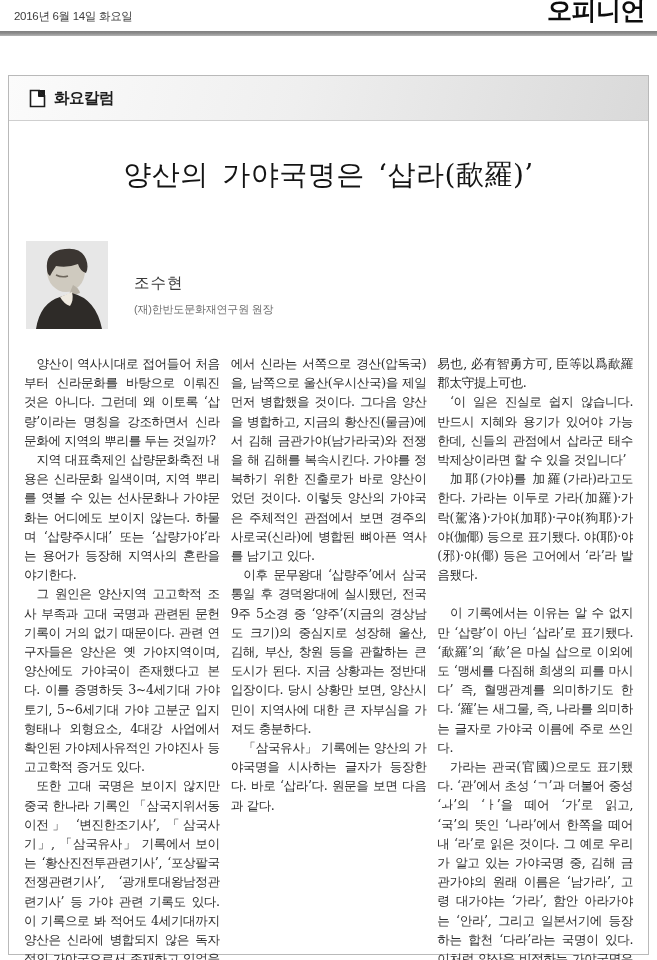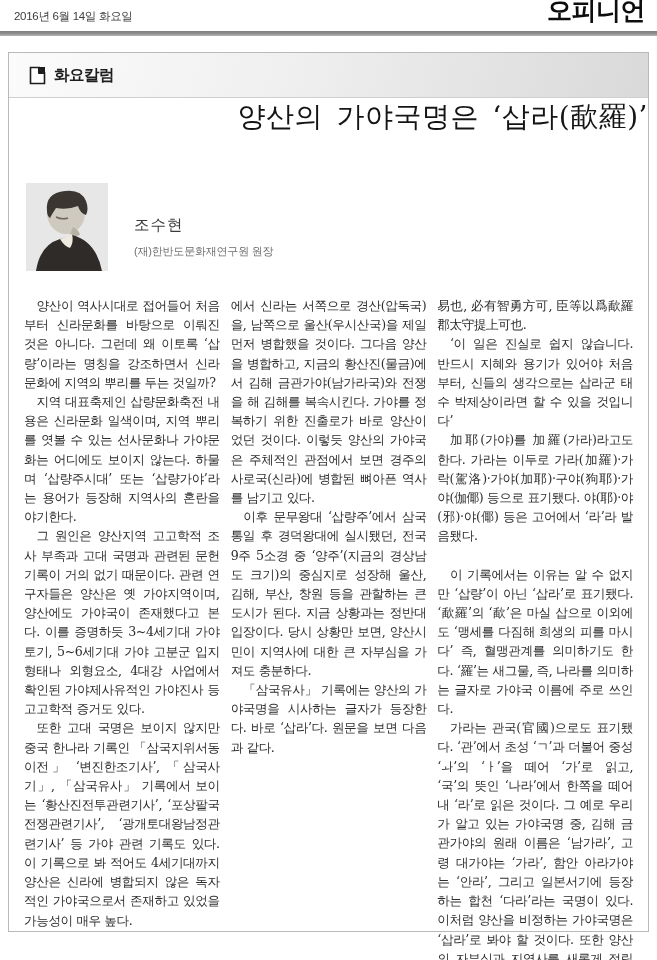--- a/index.html
+++ b/index.html
@@ -17,33 +17,33 @@
     padding:2px 12px 4px 14px; height:31px;
   }
   .page-date { font-size:11.5px; color:#3c3c3c; letter-spacing:-0.3px; padding-bottom:3px; }
   .section-title { font-size:25px; font-weight:bold; color:#0d0d0d; letter-spacing:-0.5px; }
   .thick-rule {
     height:5px; width:657px;
     background:linear-gradient(to bottom,#7f7f7f 0%,#8c8c8c 45%,#b4b4b4 100%);
   }
   
   .column-box {
-    position:absolute; left:8px; top:52px; width:641px; height:880px;
+    position:absolute; left:8px; top:75px; width:641px; height:880px;
     border:1px solid #b9b9b9; background:#ffffff;
   }
   .kicker-strip {
     height:45px; display:flex; align-items:center; padding-left:20px;
     background:linear-gradient(105deg,#fbfbfb 0%,#efefef 45%,#d9d9d9 100%);
     border-bottom:1px solid #cfcfcf;
   }
   .kicker-icon { width:17px; height:19px; margin-right:8px; display:inline-block; }
   .kicker-label { font-size:15.5px; font-weight:bold; color:#1d1d1d; letter-spacing:-0.5px; }
   
   .headline {
-    text-align:right;
+    margin-top:35px; text-align:center;
     font-family:"DejaVu Serif", serif;
     font-size:28px; font-weight:500; color:#141414; letter-spacing:0.5px;
     word-spacing:4px;
   }
   
   .author-block { margin:47px 0 0 17px; display:flex; }
   .author-photo { width:82px; height:88px; background:#e9e9e9; overflow:hidden; flex:0 0 auto; }
   .author-meta { margin-left:26px; padding-top:32px; }
   .author-name { font-size:15.5px; color:#3a3a3a; letter-spacing:1px; }
   .author-title { font-size:11px; color:#6e6e6e; margin-top:8px; letter-spacing:-0.2px; }
@@ -111,20 +111,20 @@
         <p class="para indent">그 원인은 양산지역 고고학적 조사 부족과 고대 국명과 관련된 문헌기록이 거의 없기 때문이다. 관련 연구자들은 양산은 옛 가야지역이며, 양산에도 가야국이 존재했다고 본다. 이를 증명하듯 3~4세기대 가야토기, 5~6세기대 가야 고분군 입지형태나 외형요소, 4대강 사업에서 확인된 가야제사유적인 가야진사 등 고고학적 증거도 있다.</p>
         <p class="para indent">또한 고대 국명은 보이지 않지만 중국 한나라 기록인 「삼국지위서동이전」 ‘변진한조기사’, 「삼국사기」, 「삼국유사」 기록에서 보이는 ‘황산진전투관련기사’, ‘포상팔국전쟁관련기사’, ‘광개토대왕남정관련기사’ 등 가야 관련 기록도 있다. 이 기록으로 봐 적어도 4세기대까지 양산은 신라에 병합되지 않은 독자적인 가야국으로서 존재하고 있었을 가능성이 매우 높다.</p>
       </div>
     <div class="article-column">
         <p class="para">에서 신라는 서쪽으로 경산(압독국)을, 남쪽으로 울산(우시산국)을 제일 먼저 병합했을 것이다. 그다음 양산을 병합하고, 지금의 황산진(물금)에서 김해 금관가야(남가라국)와 전쟁을 해 김해를 복속시킨다. 가야를 정복하기 위한 진출로가 바로 양산이었던 것이다. 이렇듯 양산의 가야국은 주체적인 관점에서 보면 경주의 사로국(신라)에 병합된 뼈아픈 역사를 남기고 있다.</p>
         <p class="para indent">이후 문무왕대 ‘삽량주’에서 삼국통일 후 경덕왕대에 실시됐던, 전국 9주 5소경 중 ‘양주’(지금의 경상남도 크기)의 중심지로 성장해 울산, 김해, 부산, 창원 등을 관할하는 큰 도시가 된다. 지금 상황과는 정반대 입장이다. 당시 상황만 보면, 양산시민이 지역사에 대한 큰 자부심을 가져도 충분하다.</p>
         <p class="para indent">「삼국유사」 기록에는 양산의 가야국명을 시사하는 글자가 등장한다. 바로 ‘삽라’다. 원문을 보면 다음과 같다.</p>
       </div>
     <div class="article-column">
         <p class="para">易也, 必有智勇方可,  臣等以爲歃羅郡太守提上可也.</p>
-        <p class="para indent">‘이 일은 진실로 쉽지 않습니다. 반드시 지혜와 용기가 있어야 처음부터, 신들의 생각으로는 삽라군 태수 박제상이라면 할 수 있을 것입니다’</p>
+        <p class="para indent">‘이 일은 진실로 쉽지 않습니다. 반드시 지혜와 용기가 있어야 가능한데, 신들의 관점에서 삽라군 태수 박제상이라면 할 수 있을 것입니다’</p>
         <p class="para indent">加耶(가야)를 加羅(가라)라고도 한다. 가라는 이두로 가라(加羅)·가락(駕洛)·가야(加耶)·구야(狗耶)·가야(伽倻) 등으로 표기됐다. 야(耶)·야(邪)·야(倻) 등은 고어에서 ‘라’라 발음됐다.</p>
         <p class="para indent spaced">이 기록에서는 이유는 알 수 없지만 ‘삽량’이 아닌 ‘삽라’로 표기됐다. ‘歃羅’의 ‘歃’은 마실 삽으로 이외에도 ‘맹세를 다짐해 희생의 피를 마시다’ 즉, 혈맹관계를 의미하기도 한다. ‘羅’는 새그물, 즉, 나라를 의미하는 글자로 가야국 이름에 주로 쓰인다.</p>
         <p class="para indent">가라는 관국(官國)으로도 표기됐다. ‘관’에서 초성 ‘ㄱ’과 더불어 중성 ‘ㅘ’의 ‘ㅏ’을 떼어 ‘가’로 읽고, ‘국’의 뜻인 ‘나라’에서 한쪽을 떼어내 ‘라’로 읽은 것이다. 그 예로 우리가 알고 있는 가야국명 중, 김해 금관가야의 원래 이름은 ‘남가라’, 고령 대가야는 ‘가라’, 함안 아라가야는 ‘안라’, 그리고 일본서기에 등장하는 합천 ‘다라’라는 국명이 있다. 이처럼 양산을 비정하는 가야국명은 ‘삽라’로 봐야 할 것이다. 또한 양산의 자부심과 지역사를 새롭게 정립하기 위해서는 지금까지 알려진 ‘삽량’에 대한 새로운 연구가 이뤄져야 할 것이다.</p>
       </div>
   </div>
 
 </div>
 
 </body></html>

